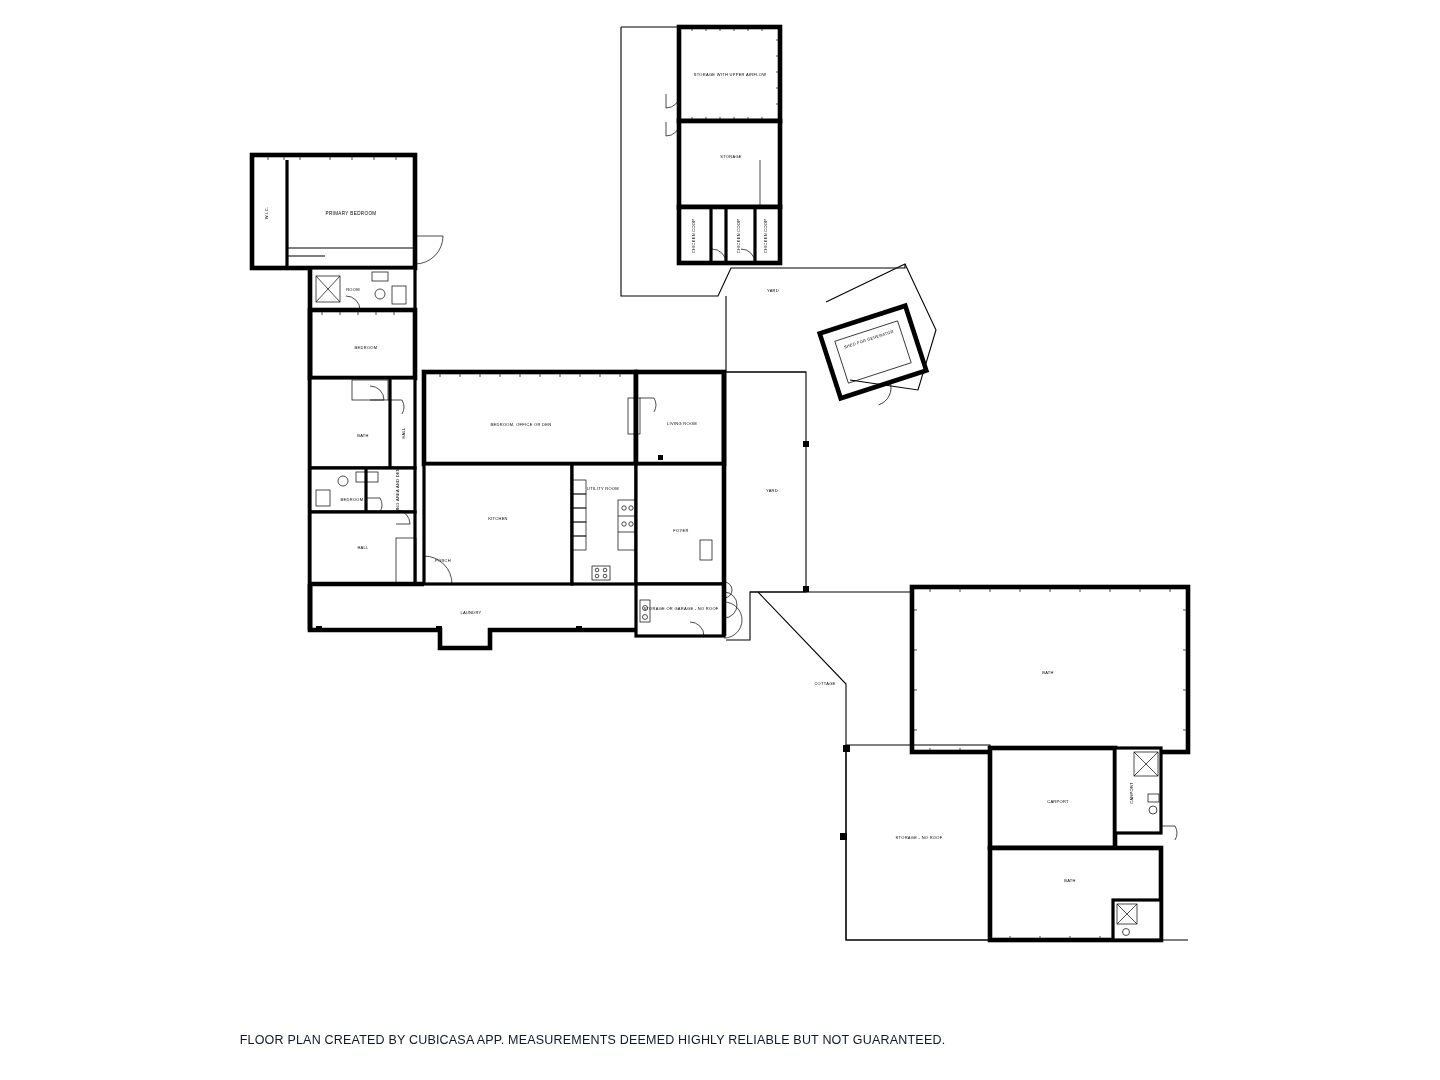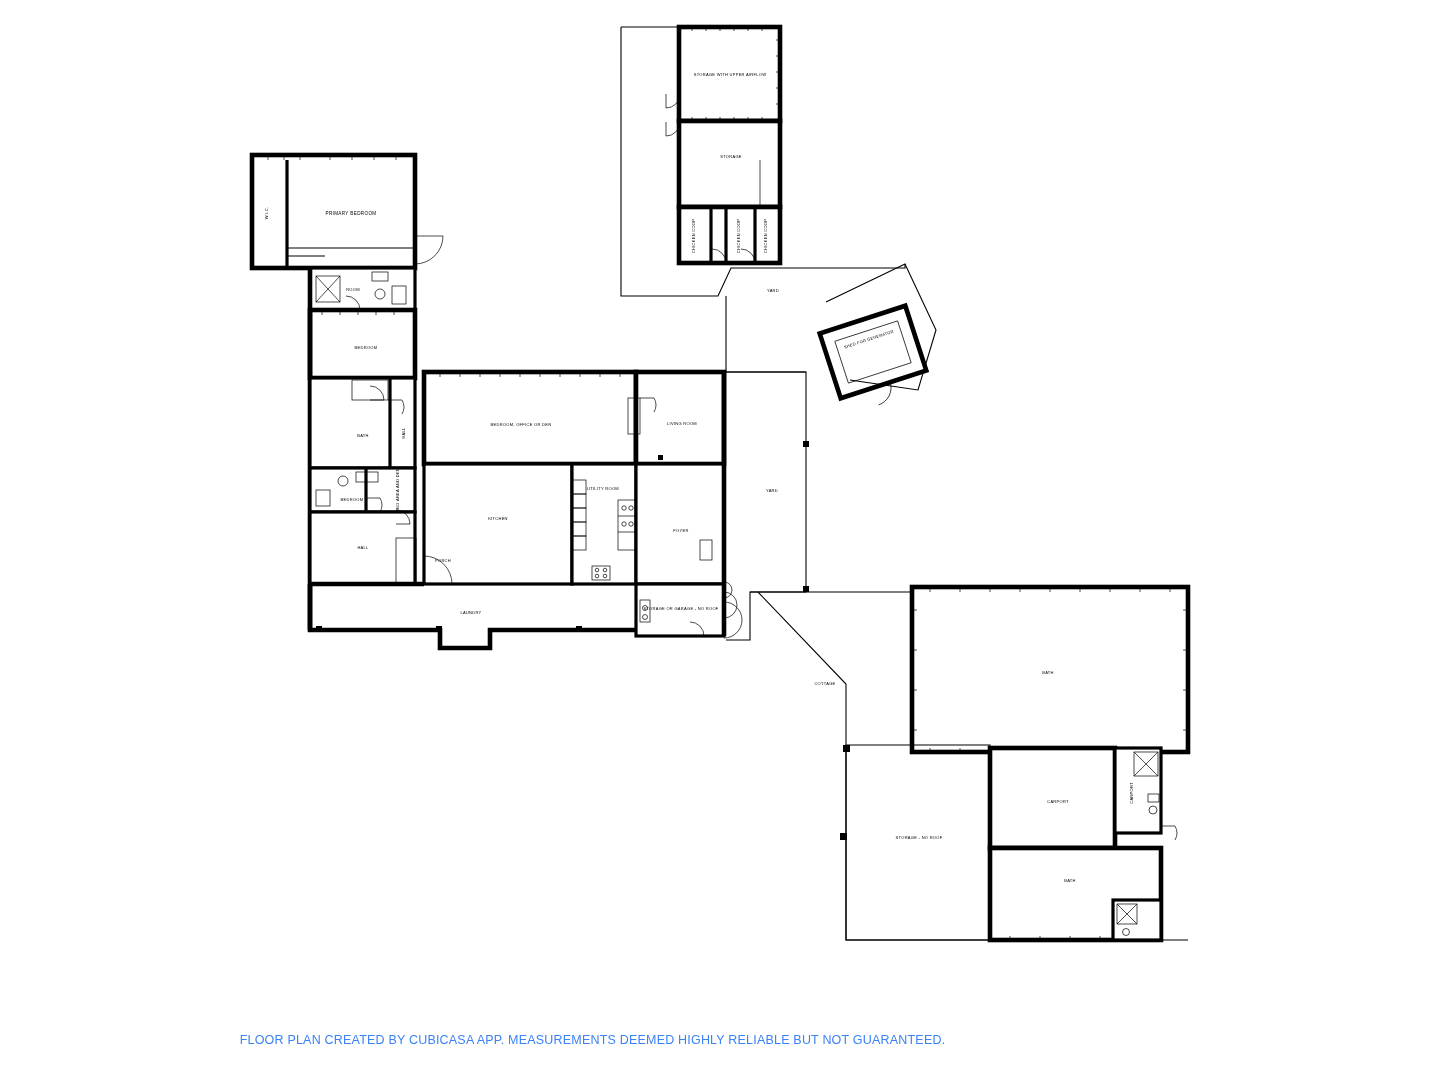--- a/index.html
+++ b/index.html
@@ -21,21 +21,21 @@
     height: 1080px;
   }
   .footer {
     position: absolute;
     left: 0;
     top: 1033px;
     width: 1185px;
     text-align: center;
     font-size: 12.5px;
     letter-spacing: 0.2px;
-    color: #3b82f6;
+    color: #0f172a;
   }
   svg text {
     font-family: "Liberation Sans", sans-serif;
     fill: #000000;
   }
   .rlabel {
     font-size: 4.6px;
     letter-spacing: 0.35px;
   }
   .rlabel-sm {

